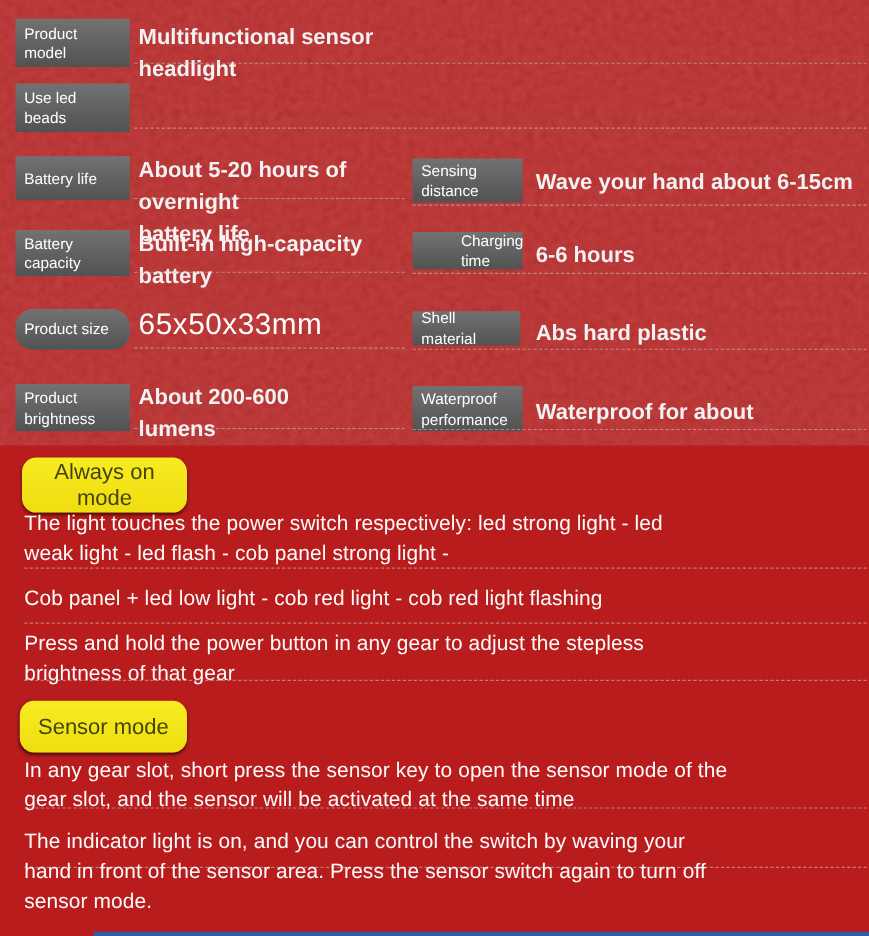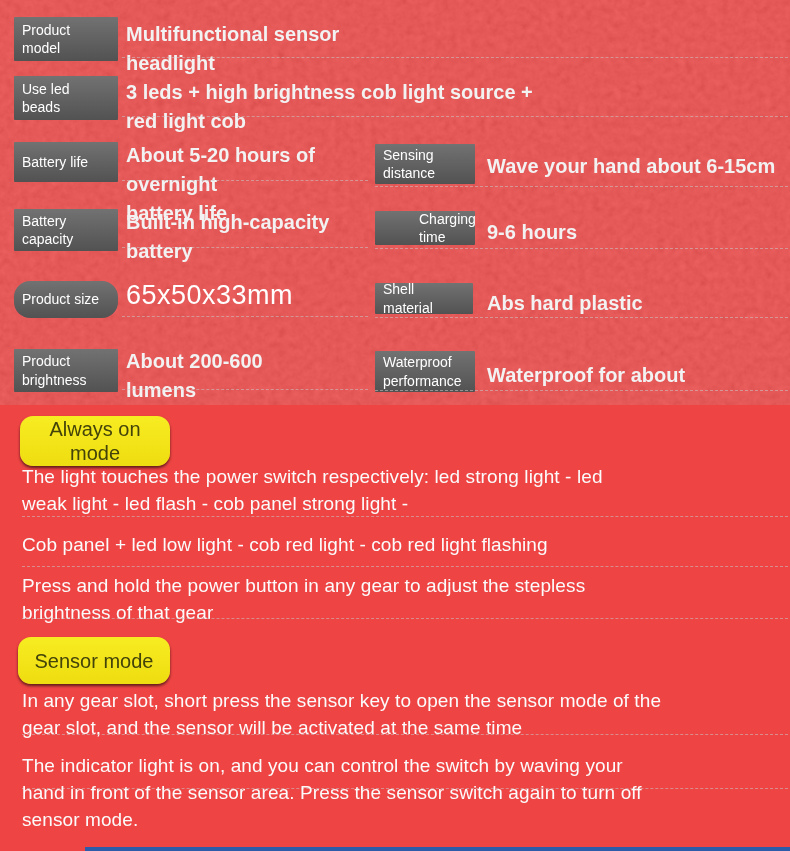--- a/index.html
+++ b/index.html
@@ -1,19 +1,19 @@
 <!DOCTYPE html>
 <html><head>
 <meta charset="utf-8">
 <style>
   html,body{margin:0;padding:0;background:#000;}
   .page{
     position:relative;
     width:790px;height:851px;
-    background:#ef4444;
+    background:#b91c1c;
     overflow:hidden;
     font-family:"Liberation Sans","DejaVu Sans",sans-serif;
     color:#f5f5f5;
   }
   .texture{position:absolute;left:0;top:0;pointer-events:none;}
   .label-box{
     position:absolute;
     background:linear-gradient(180deg,#727272,#525252);
     color:#ffffff;
     font-size:14px;
@@ -85,42 +85,40 @@
     </filter>
     <rect x="0" y="0" width="790" height="405" filter="url(#tex)"></rect>
   </svg>
 
   <div class="label-box" style="left:14px;top:17px;width:104px;height:44px;">Product model</div>
   <div class="spec-value" style="left:126px;top:20px;width:320px;">Multifunctional sensor
 headlight</div>
   <div class="dash" style="left:122px;top:57px;width:666px;"></div>
 
   <div class="label-box" style="left:14px;top:76px;width:104px;height:44px;">Use led beads</div>
-  <div class="spec-value" style="left:126px;top:78px;width:420px;">3 leds + high brightness cob light source +
-red light cob</div>
   <div class="dash" style="left:122px;top:116px;width:666px;"></div>
 
   <div class="label-box" style="left:14px;top:142px;width:104px;height:40px;">Battery life</div>
   <div class="spec-value" style="left:126px;top:141px;width:250px;">About 5-20 hours of overnight
 battery life</div>
   <div class="dash" style="left:122px;top:180px;width:246px;"></div>
 
   <div class="label-box" style="left:375px;top:144px;width:100px;height:40px;">Sensing
 distance</div>
   <div class="spec-value" style="left:487px;top:152px;width:290px;">Wave your hand about 6-15cm</div>
   <div class="dash" style="left:375px;top:186px;width:413px;"></div>
 
   <div class="label-box" style="left:14px;top:209px;width:104px;height:42px;">Battery
 capacity</div>
   <div class="spec-value" style="left:126px;top:208px;width:250px;">Built-in high-capacity
 battery</div>
   <div class="dash" style="left:122px;top:247px;width:246px;"></div>
 
   <div class="label-box" style="left:375px;top:211px;width:100px;height:34px;padding-left:44px;">Charging time</div>
-  <div class="spec-value" style="left:487px;top:218px;width:250px;">9-6 hours</div>
+  <div class="spec-value" style="left:487px;top:218px;width:250px;">6-6 hours</div>
   <div class="dash" style="left:375px;top:248px;width:413px;"></div>
 
   <div class="label-box" style="left:14px;top:281px;width:104px;height:37px;border-radius:16px;">Product size</div>
   <div class="spec-value big" style="left:126px;top:281px;width:280px;">65x50x33mm</div>
   <div class="dash" style="left:122px;top:316px;width:246px;"></div>
 
   <div class="label-box" style="left:375px;top:283px;width:98px;height:31px;">Shell material</div>
   <div class="spec-value" style="left:487px;top:289px;width:250px;">Abs hard plastic</div>
   <div class="dash" style="left:375px;top:317px;width:413px;"></div>
 

